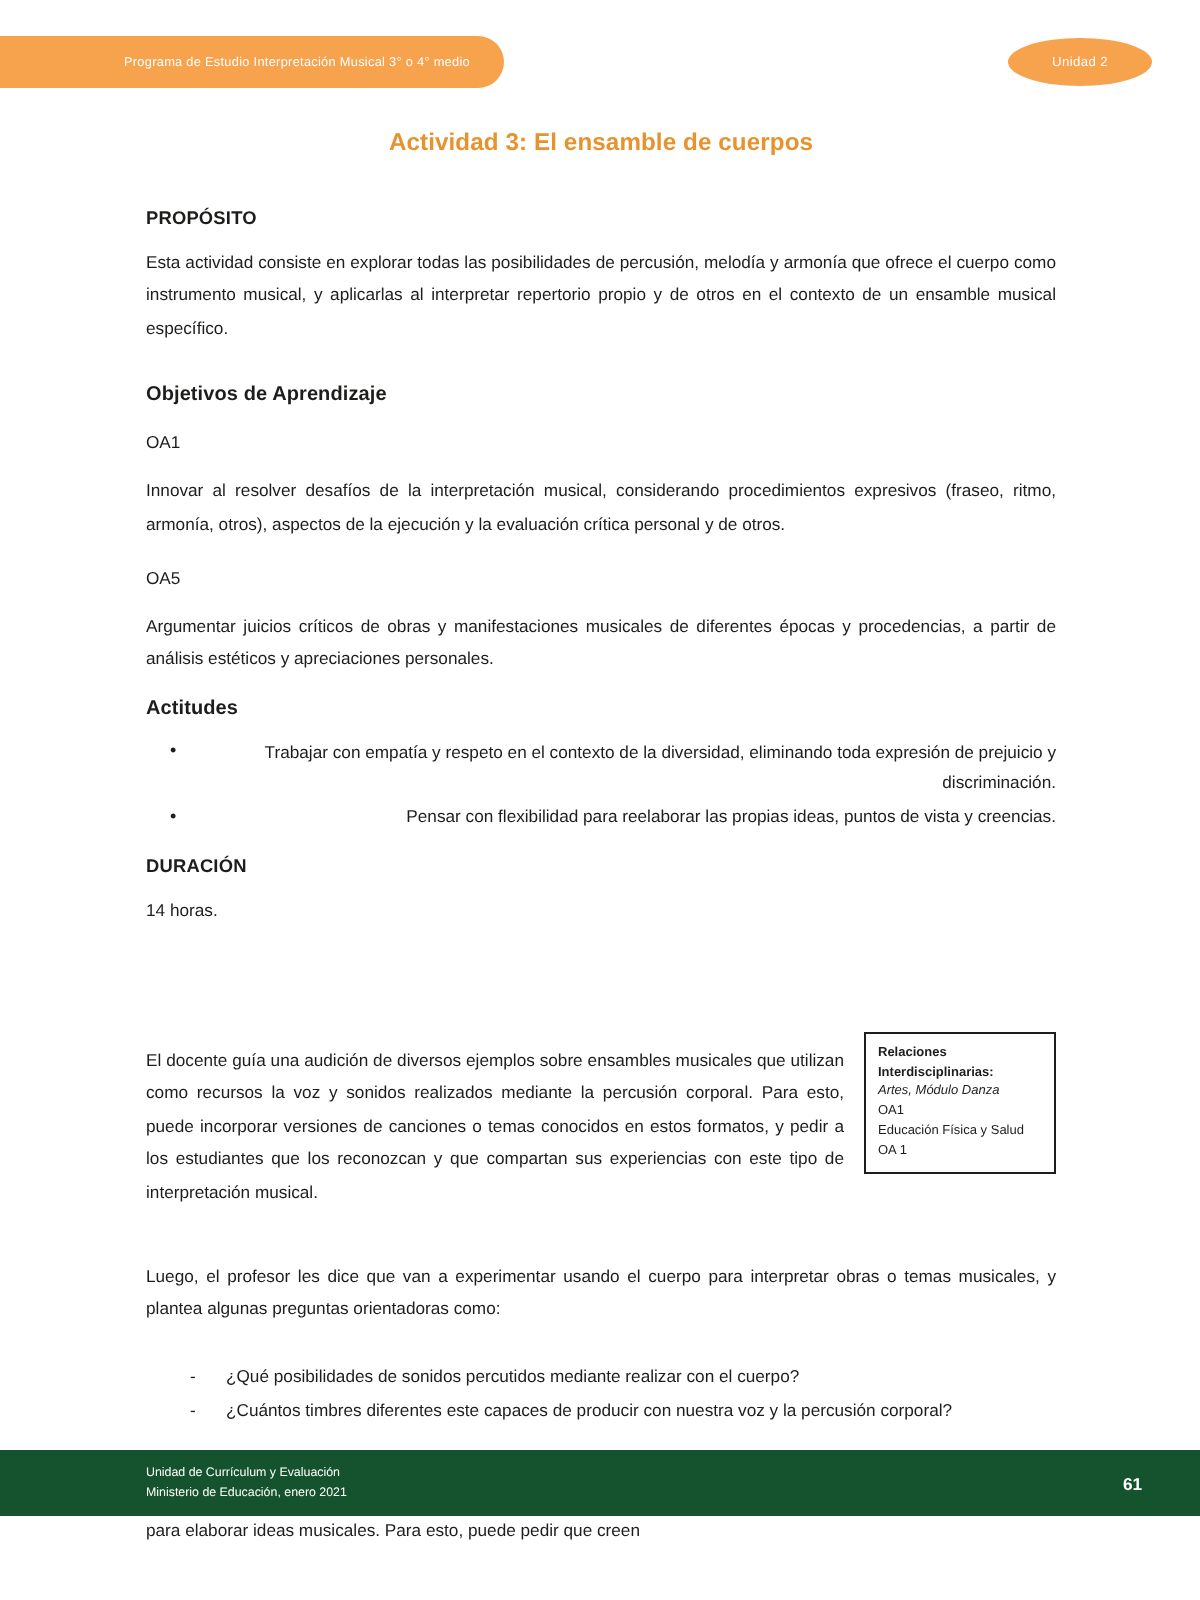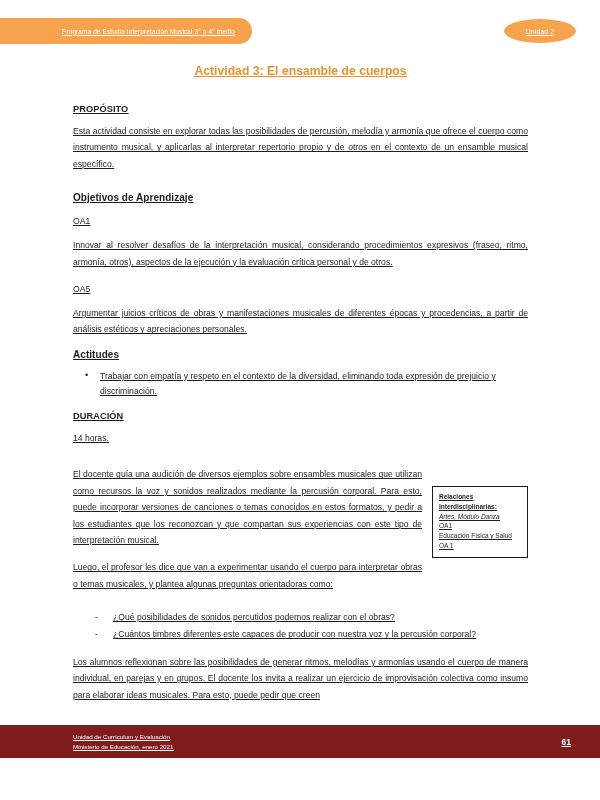--- a/index.html
+++ b/index.html
@@ -1,15 +1,15 @@
 <!DOCTYPE html>
 <html><head>
 <meta charset="utf-8">
 <style>
-  * { box-sizing: border-box; margin: 0; padding: 0; text-decoration: underline; }
+  * { box-sizing: border-box; margin: 0; padding: 0; }
 
   html, body {
     width: 600px;
     height: 800px;
   }
 
   body {
     font-family: "Liberation Sans", sans-serif;
     background: #ffffff;
     color: #231f20;
@@ -111,21 +111,21 @@
     line-height: 16.4px;
     text-align: justify;
     color: #1d1d1b;
     margin-bottom: 11px;
   }
 
   p.plain {
     font-size: 8.6px;
     line-height: 16.4px;
     color: #1d1d1b;
-    margin-bottom: 3px;
+    margin-bottom: 16px;
   }
 
   .oa-label {
     font-size: 8.6px;
     line-height: 16px;
     color: #1d1d1b;
     margin-bottom: 8px;
   }
 
   ul.bullets {
@@ -133,20 +133,21 @@
     margin: 0 0 11px 0;
     padding: 0;
   }
   ul.bullets > li {
     position: relative;
     padding-left: 27px;
     font-size: 8.6px;
     line-height: 15.6px;
     color: #1d1d1b;
     margin-bottom: 1px;
+    text-align: right;
   }
   ul.bullets > li::before {
     content: "\2022";
     position: absolute;
     left: 12px;
     top: -0.5px;
     font-size: 9px;
     color: #1d1d1b;
   }
 
@@ -203,32 +204,33 @@
     line-height: 9.8px;
     color: #1d1d1b;
   }
 
   .flow-para {
     font-size: 8.6px;
     line-height: 16.4px;
     text-align: justify;
     color: #1d1d1b;
     margin-bottom: 11px;
+    margin-top: 26px;
   }
 
   .clear { clear: both; }
 
   
   .footer-band {
     position: absolute;
     left: 0;
     bottom: 42px;
     width: 600px;
     height: 33px;
-    background: #7f1d1d;
+    background: #14532d;
     display: flex;
     align-items: center;
     justify-content: space-between;
     padding: 0 29px 0 73px;
   }
   .footer-left {
     color: #ffffff;
     font-size: 6.2px;
     line-height: 9.4px;
   }
@@ -264,20 +266,21 @@
 
     <div class="oa-label">OA1</div>
     <p class="body">Innovar al resolver desafíos de la interpretación musical, considerando procedimientos expresivos (fraseo, ritmo, armonía, otros), aspectos de la ejecución y la evaluación crítica personal y de otros.</p>
 
     <div class="oa-label">OA5</div>
     <p class="body">Argumentar juicios críticos de obras y manifestaciones musicales de diferentes épocas y procedencias, a partir de análisis estéticos y apreciaciones personales.</p>
 
     <h4 class="small-head">Actitudes</h4>
     <ul class="bullets">
       <li>Trabajar con empatía y respeto en el contexto de la diversidad, eliminando toda expresión de prejuicio y discriminación.</li>
+      <li>Pensar con flexibilidad para reelaborar las propias ideas, puntos de vista y creencias.</li>
     </ul>
 
     <h2 class="section-head">DURACIÓN</h2>
     <p class="plain">14 horas.</p>
 
     <div class="spacer-md"></div>
 
 
     <div class="rel-box">
       <div class="rb-title">Relaciones</div>
@@ -288,21 +291,21 @@
       <div class="rb-plain">OA 1</div>
     </div>
 
     <p class="flow-para">El docente guía una audición de diversos ejemplos sobre ensambles musicales que utilizan como recursos la voz y sonidos realizados mediante la percusión corporal. Para esto, puede incorporar versiones de canciones o temas conocidos en estos formatos, y pedir a los estudiantes que los reconozcan y que compartan sus experiencias con este tipo de interpretación musical.</p>
 
     <p class="flow-para">Luego, el profesor les dice que van a experimentar usando el cuerpo para interpretar obras o temas musicales, y plantea algunas preguntas orientadoras como:</p>
 
     <div class="clear"></div>
 
     <ul class="dashes">
-      <li>¿Qué posibilidades de sonidos percutidos podemos realizar con el obras?</li>
+      <li>¿Qué posibilidades de sonidos percutidos mediante realizar con el cuerpo?</li>
       <li>¿Cuántos timbres diferentes este capaces de producir con nuestra voz y la percusión corporal?</li>
     </ul>
 
     <p class="body">Los alumnos reflexionan sobre las posibilidades de generar ritmos, melodías y armonías usando el cuerpo de manera individual, en parejas y en grupos. El docente los invita a realizar un ejercicio de improvisación colectiva como insumo para elaborar ideas musicales. Para esto, puede pedir que creen</p>
 
   </div>
 
   <div class="footer-band">
     <div class="footer-left">
       <div>Unidad de Currículum y Evaluación</div>

